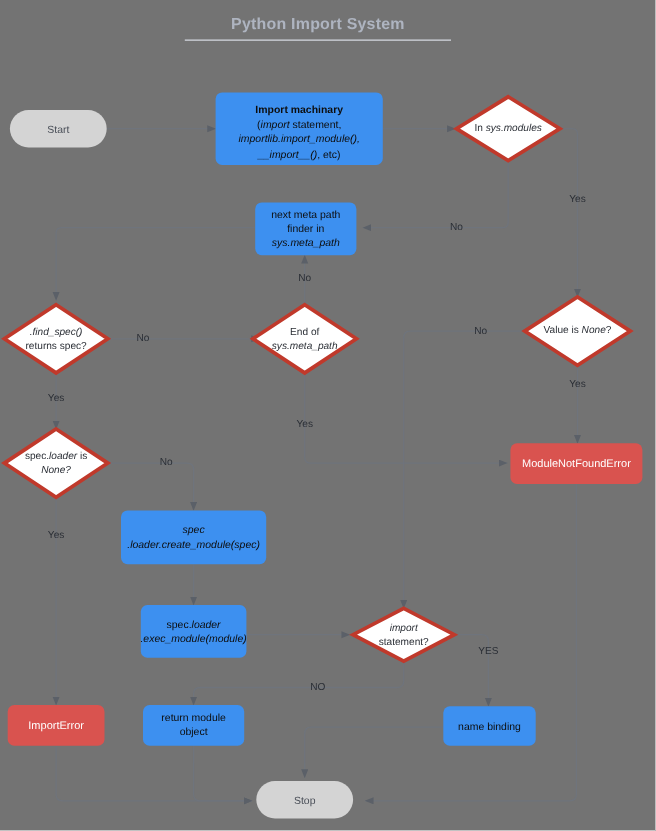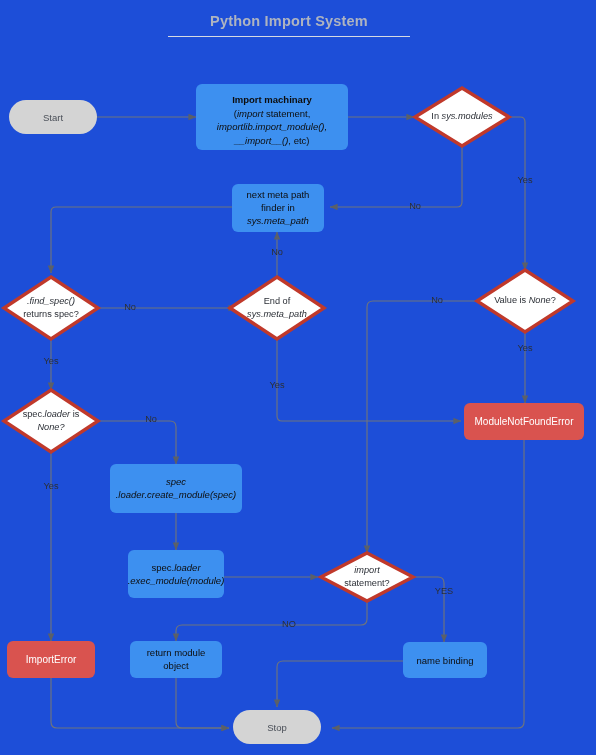--- a/index.html
+++ b/index.html
@@ -4,21 +4,21 @@
 <style>
   html, body {
     margin: 0;
     padding: 0;
     background: #ffffff;
   }
   #page {
     position: relative;
     width: 596px;
     height: 755px;
-    background: #1d4ed8;
+    background: #737373;
     font-family: "Liberation Sans", sans-serif;
     overflow: hidden;
   }
   #flow-svg {
     position: absolute;
     left: 0;
     top: 0;
     width: 596px;
     height: 755px;
   }

